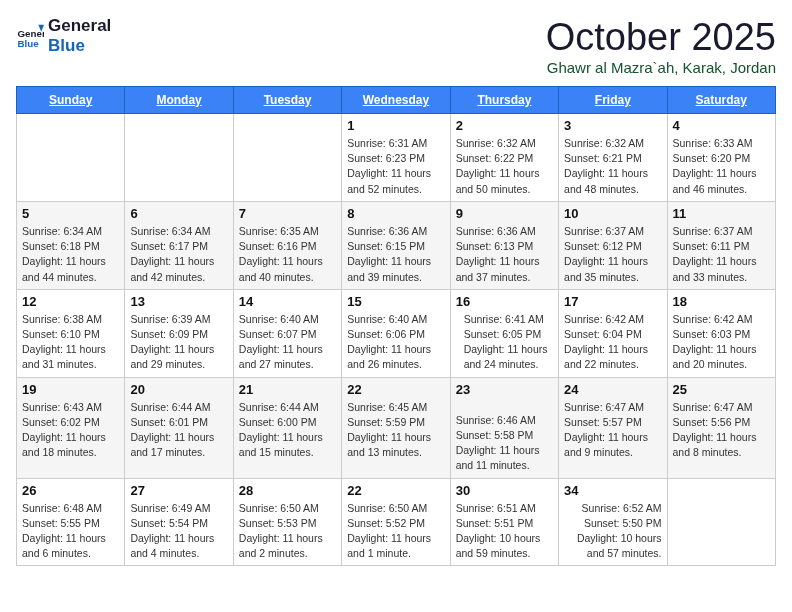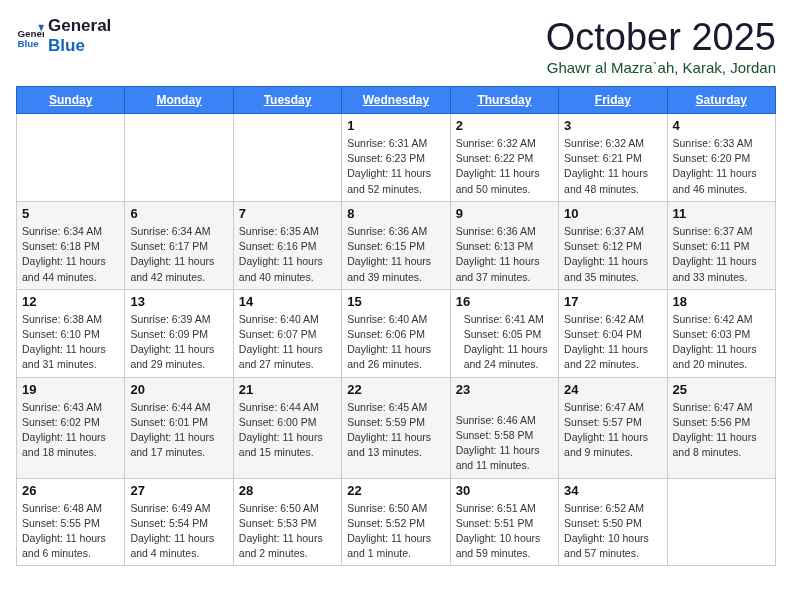--- a/index.html
+++ b/index.html
@@ -332,21 +332,21 @@
         </td>
         <td>
           <div class="day-number">30</div>
           <div class="day-info" style="white-space: pre-line;">Sunrise: 6:51 AM
 Sunset: 5:51 PM
 Daylight: 10 hours
 and 59 minutes.</div>
         </td>
         <td>
           <div class="day-number">34</div>
-          <div class="day-info" style="white-space: pre-line;">Sunrise: 6:52 AM
+          <div class="day-info" style="white-space: pre-line; text-align: right;">Sunrise: 6:52 AM
 Sunset: 5:50 PM
 Daylight: 10 hours
 and 57 minutes.</div>
         </td>
         <td class="empty-cell"></td>
       </tr>
     </tbody>
 </table>
 
 </body></html>

